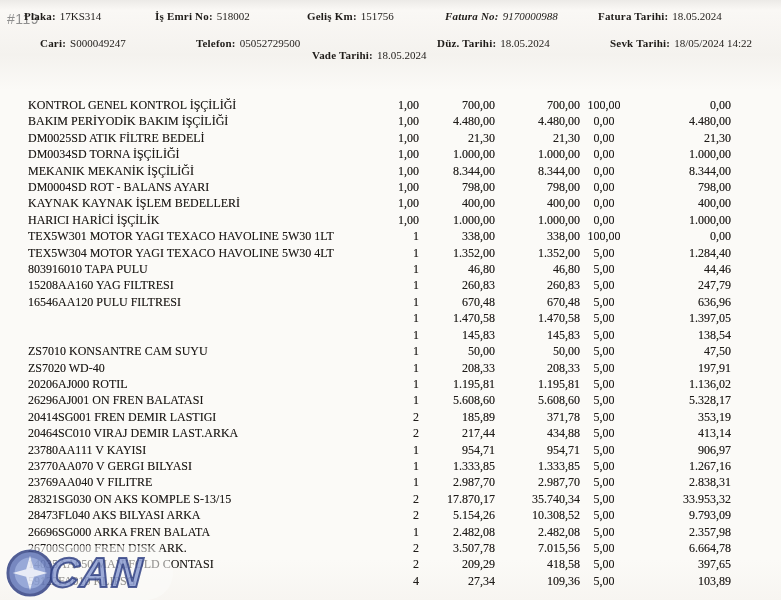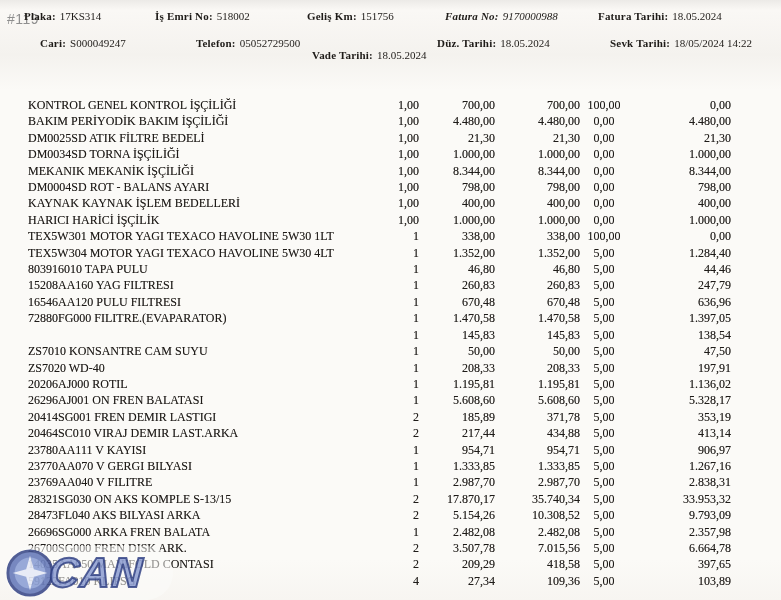--- a/index.html
+++ b/index.html
@@ -204,21 +204,20 @@
       </div>
       <div class="row">
         <span class="c-desc">16546AA120 PULU FILTRESI</span>
         <span class="c-qty">1</span>
         <span class="c-unit">670,48</span>
         <span class="c-total">670,48</span>
         <span class="c-disc">5,00</span>
         <span class="c-net">636,96</span>
       </div>
       <div class="row">
-        <span class="c-desc">72880FG000 FILITRE.(EVAPARATOR)</span>
         <span class="c-qty">1</span>
         <span class="c-unit">1.470,58</span>
         <span class="c-total">1.470,58</span>
         <span class="c-disc">5,00</span>
         <span class="c-net">1.397,05</span>
       </div>
       <div class="row">
         <span class="c-qty">1</span>
         <span class="c-unit">145,83</span>
         <span class="c-total">145,83</span>

